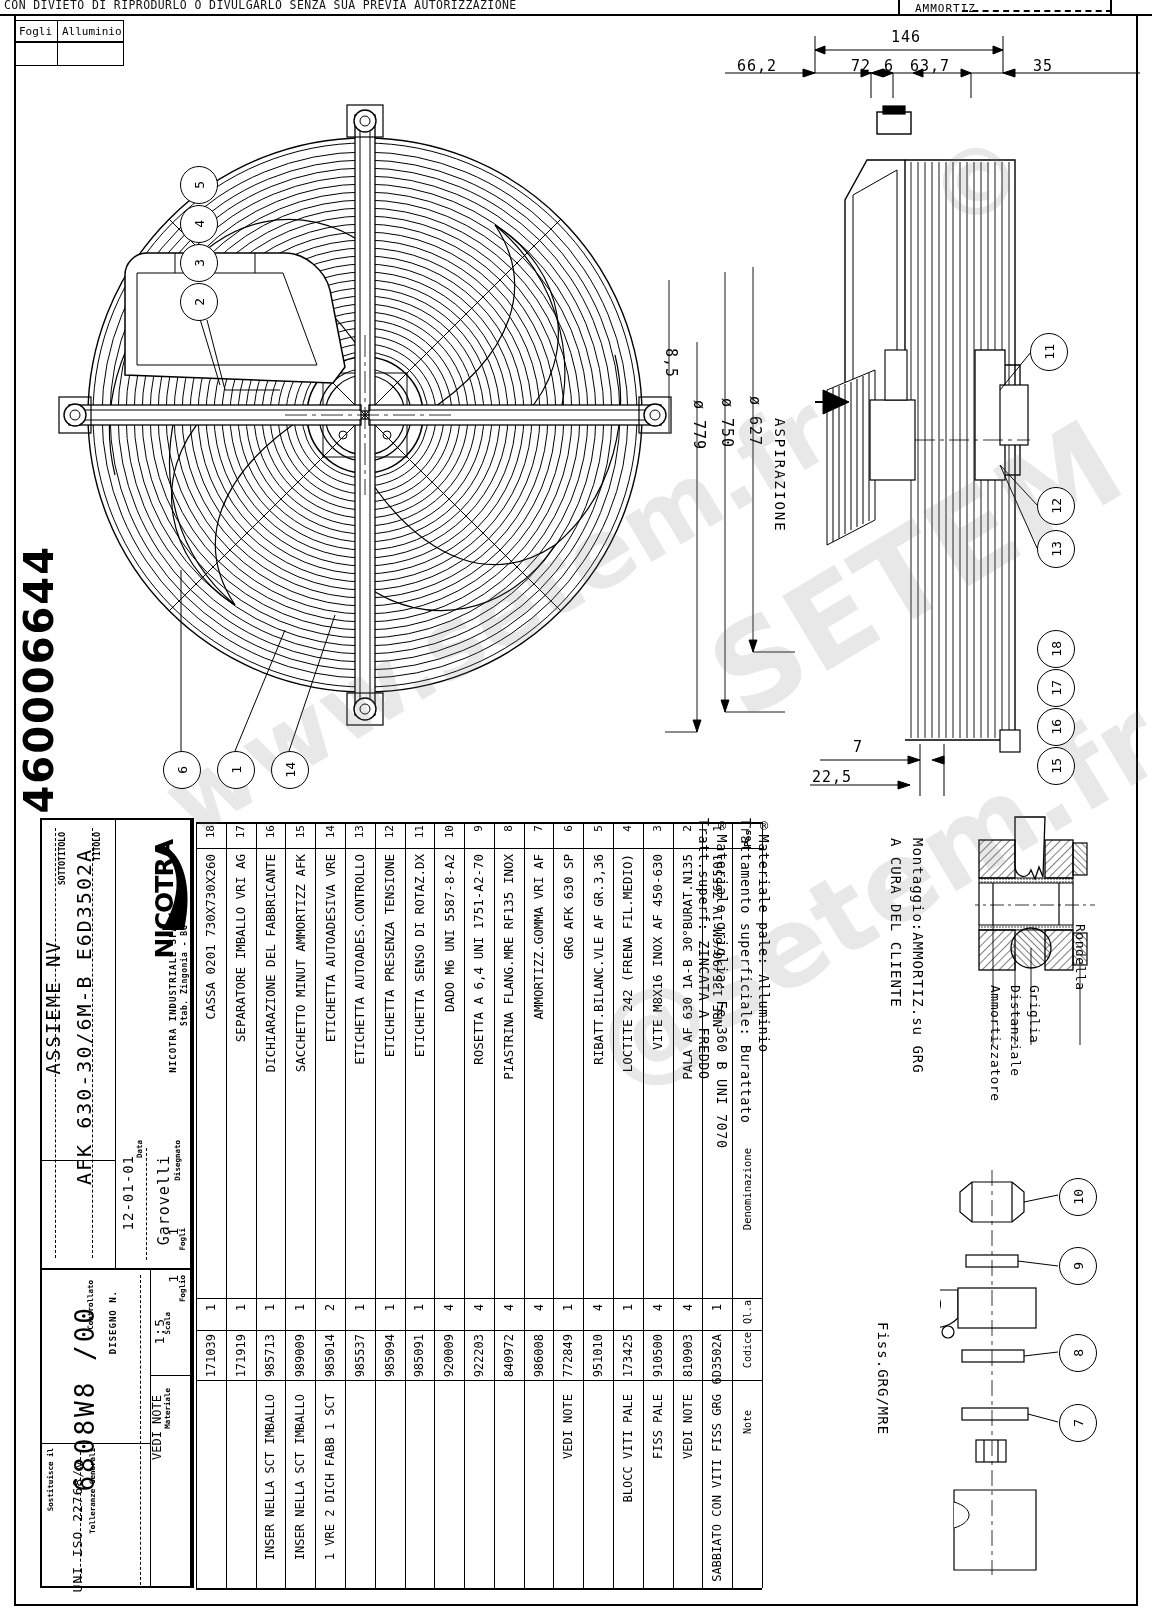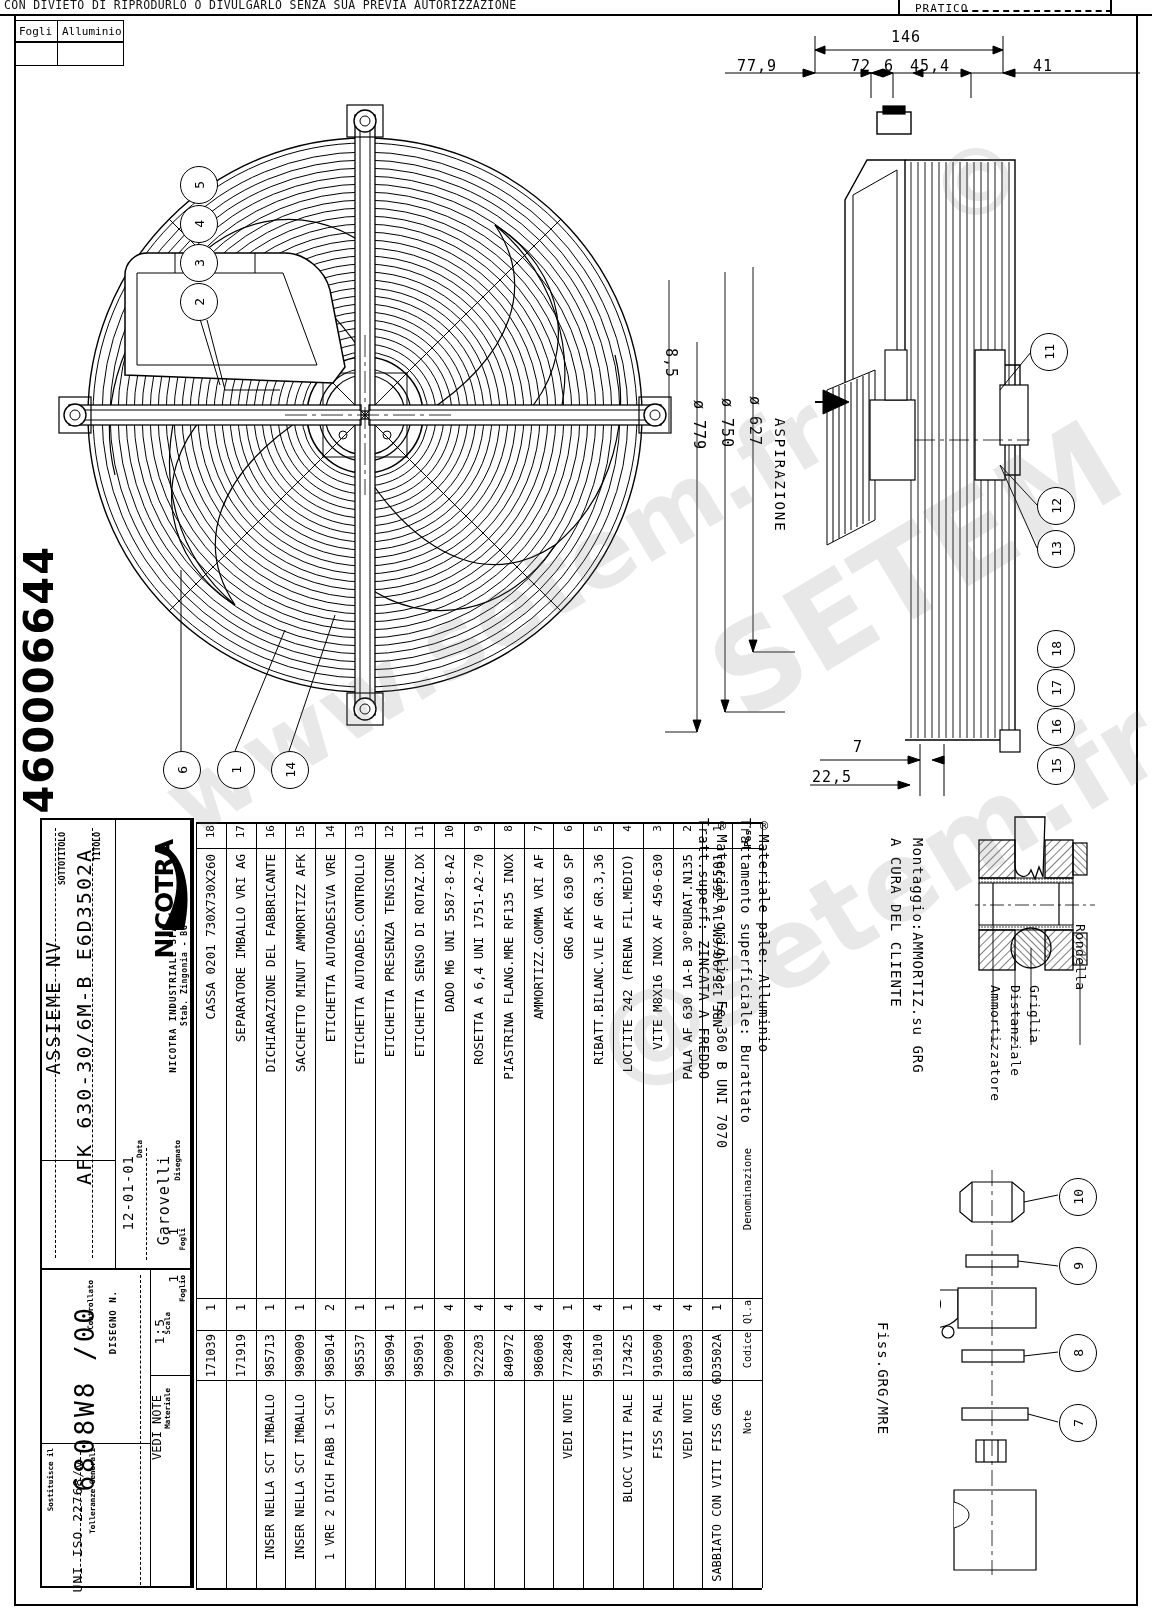--- a/index.html
+++ b/index.html
@@ -29,21 +29,21 @@
   svg{display:block;position:absolute;}
 </style>
 </head>
 <body>
 
 <div class="abs" id="topnotice">CON DIVIETO DI RIPRODURLO O DIVULGARLO SENZA SUA PREVIA AUTORIZZAZIONE</div>
 
 <div class="ln" style="left:0;top:14px;width:1152px;height:2px;"></div>
 
 <div class="ln" style="left:898px;top:0px;width:2px;height:16px;"></div>
-<div class="abs" id="pratico">PRATICO</div>
+<div class="abs" id="pratico">AMMORTIZ</div>
 <div class="abs" style="left:962px;top:10px;width:150px;height:2px;border-top:2px dashed #000;"></div>
 <div class="ln" style="left:1110px;top:0px;width:2px;height:16px;"></div>
 
 <div class="bx" style="left:14px;top:20px;width:110px;height:22px;"></div>
 <div class="ln" style="left:57px;top:20px;width:1px;height:46px;"></div>
 <div class="bx" style="left:14px;top:42px;width:110px;height:24px;"></div>
 <div class="abs" style="left:19px;top:25px;font-size:11px;">Fogli</div>
 <div class="abs" style="left:62px;top:25px;font-size:11px;">Alluminio</div>
 
 <div class="ln" style="left:14px;top:16px;width:2px;height:1590px;"></div>
@@ -217,25 +217,25 @@
     <polygon points="168,45 158,41 158,49" fill="#000"></polygon>
     <polygon points="188,45 198,41 198,49" fill="#000"></polygon>
     <polygon points="246,45 236,41 236,49" fill="#000"></polygon>
     <polygon points="278,45 290,41 290,49" fill="#000"></polygon>
     <line x1="146" y1="45" x2="146" y2="70"></line>
     <line x1="168" y1="45" x2="168" y2="70"></line>
     <line x1="246" y1="45" x2="246" y2="70"></line>
   </g>
 </svg>
 <div class="dimtxt" style="left:891px;top:28px;">146</div>
-<div class="dimtxt" style="left:737px;top:57px;">77,9</div>
+<div class="dimtxt" style="left:737px;top:57px;">66,2</div>
 <div class="dimtxt" style="left:851px;top:57px;">72</div>
 <div class="dimtxt" style="left:884px;top:57px;">6</div>
-<div class="dimtxt" style="left:910px;top:57px;">45,4</div>
-<div class="dimtxt" style="left:1033px;top:57px;">41</div>
+<div class="dimtxt" style="left:910px;top:57px;">63,7</div>
+<div class="dimtxt" style="left:1033px;top:57px;">35</div>
 
 <svg width="330" height="700" style="left:815px;top:100px;">
   <g stroke="#000" stroke-width="1" fill="none">
 
     <path d="M90 60 L200 60 L200 640 L90 640" stroke-width="1.4"></path>
 
     <g stroke-width="0.9">
       <line x1="96" y1="62" x2="96" y2="638"></line>
       <line x1="103" y1="62" x2="103" y2="638"></line>
       <line x1="110" y1="62" x2="110" y2="638"></line>

